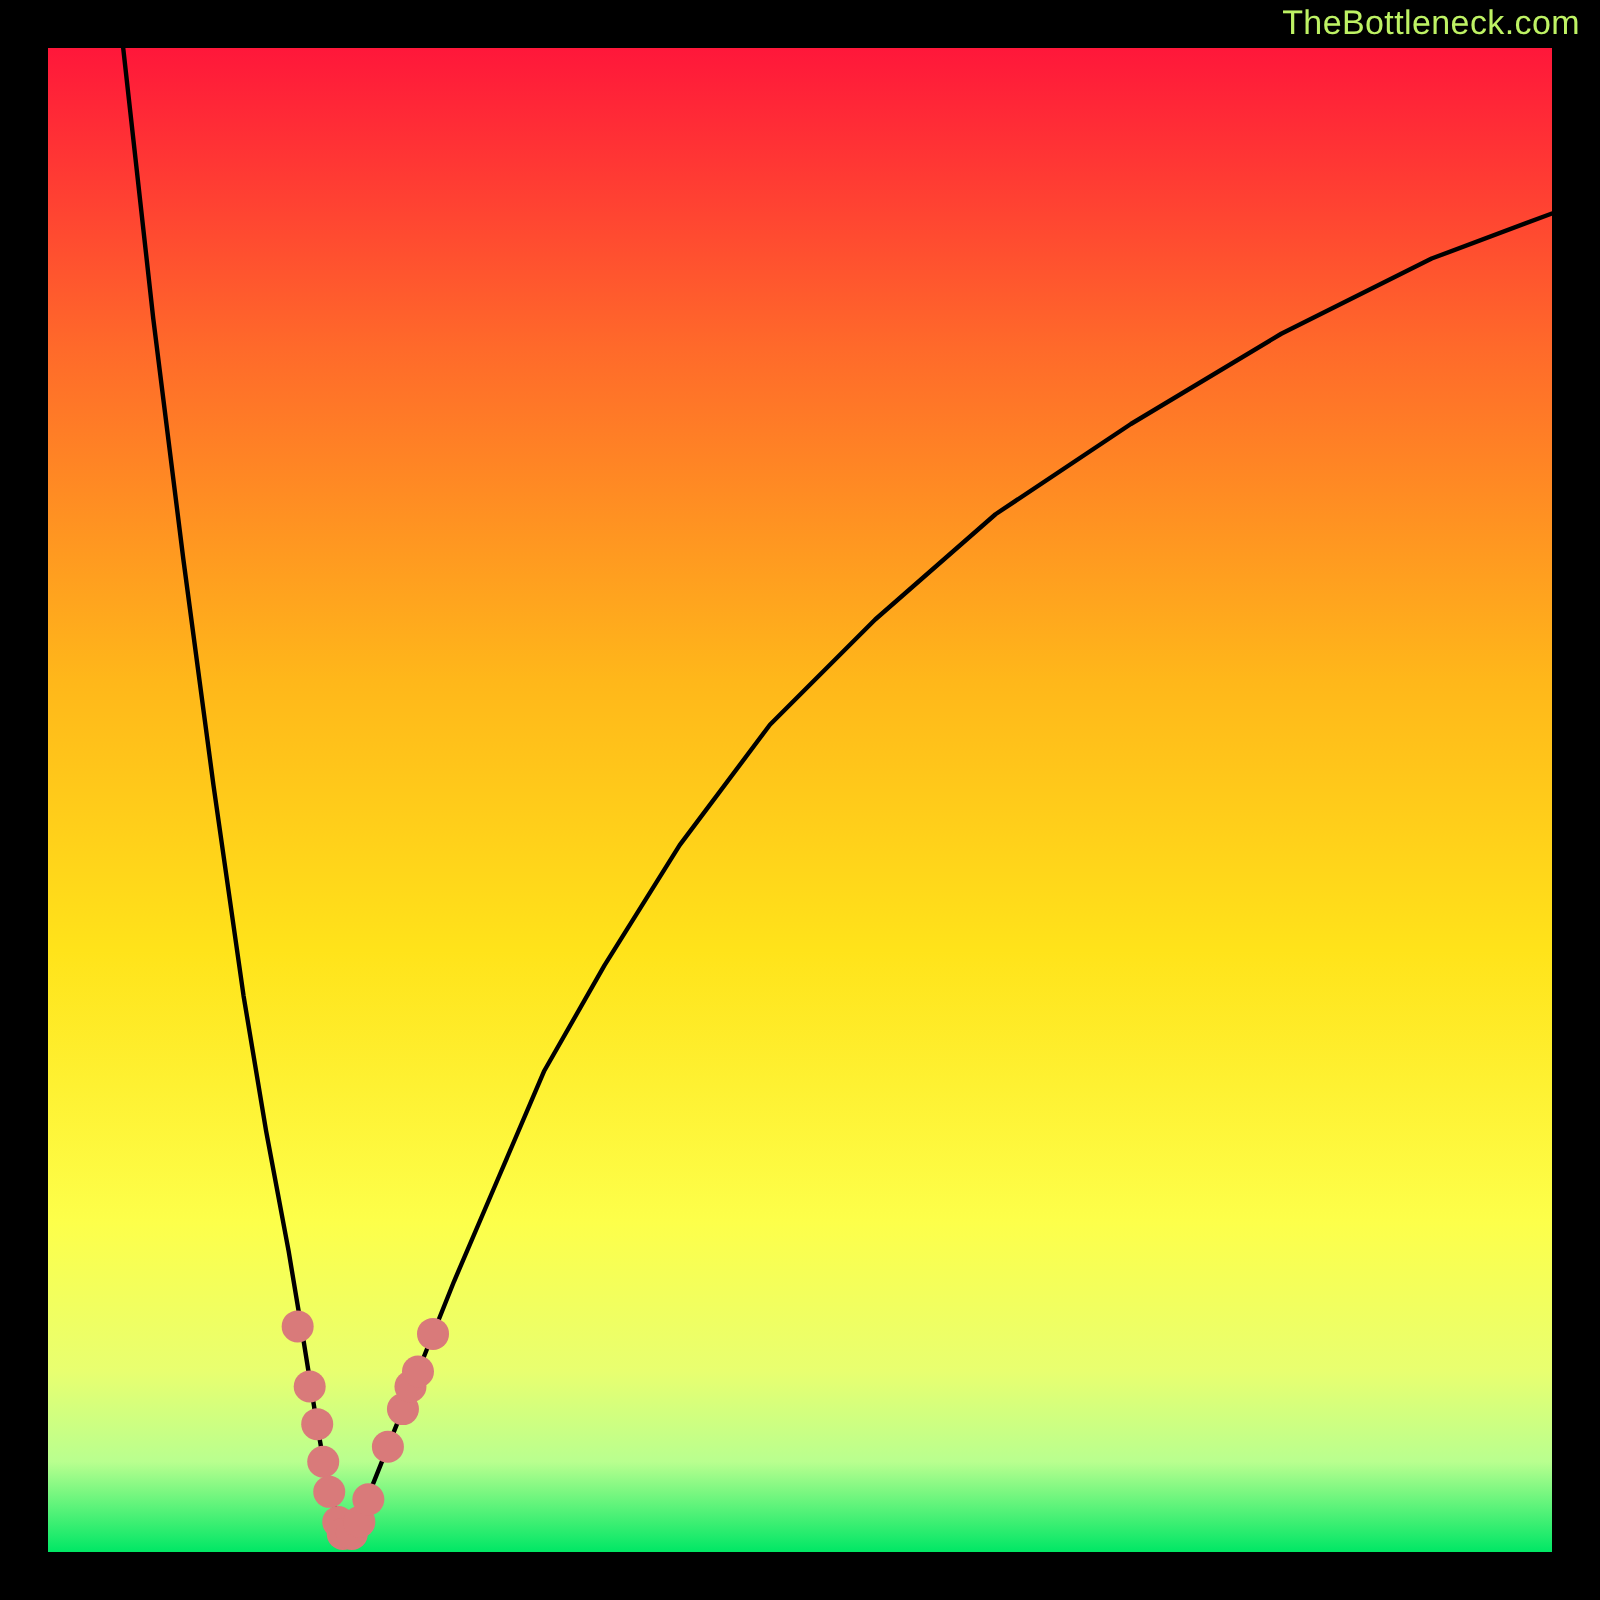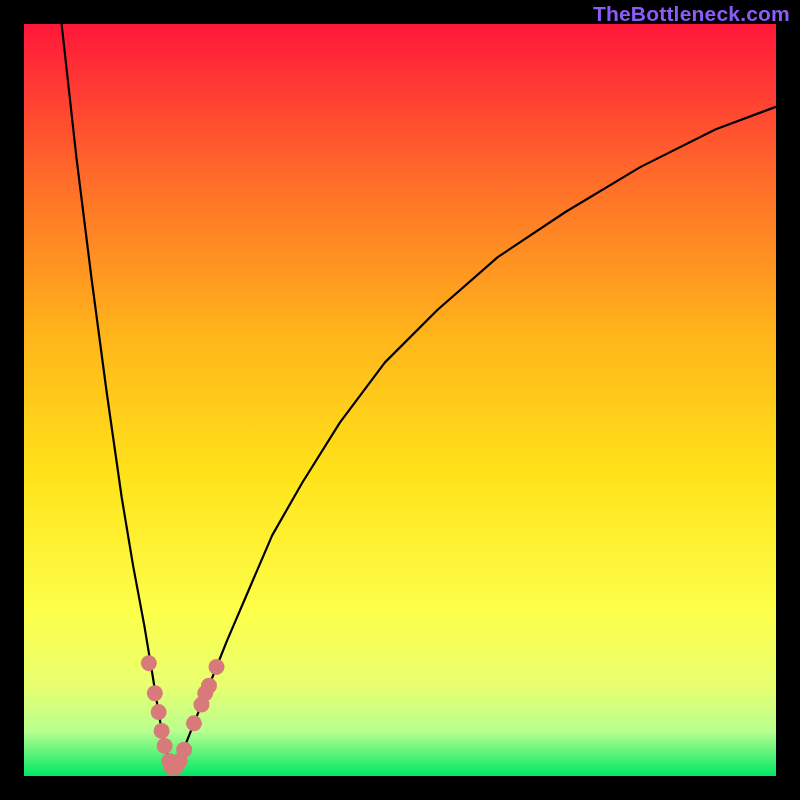--- a/index.html
+++ b/index.html
@@ -23,23 +23,23 @@
     position: absolute;
     left: 24px;
     top: 24px;
     width: 752px;
     height: 752px;
   }
   .watermark {
     position: absolute;
     top: 2px;
     right: 10px;
-    color: #8b5cf6;
-    font-size: 21px;
-    font-weight: 700;
+    color: #bef264;
+    font-size: 17px;
+    font-weight: 400;
     letter-spacing: 0.2px;
   }
 </style>
 </head>
 <body>
 
 <div class="frame">
   <svg class="plot" viewBox="0 0 752 752" preserveAspectRatio="none">
     <defs>
       <linearGradient id="bg" x1="0" y1="0" x2="0" y2="1">

